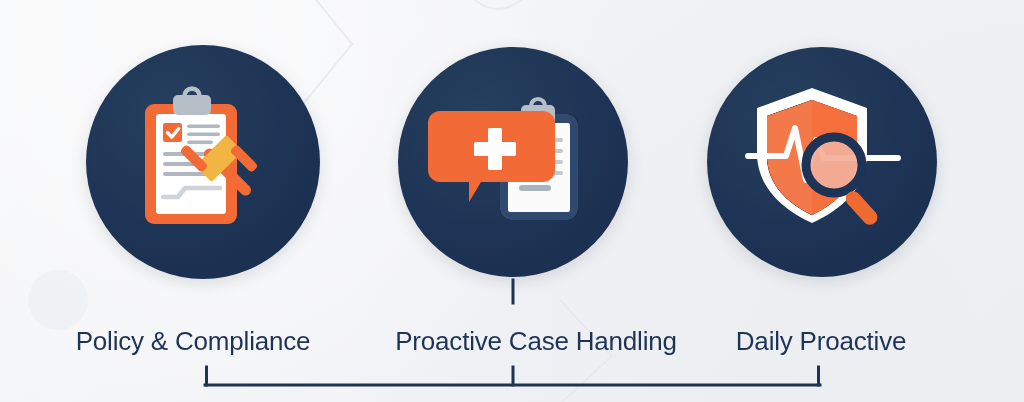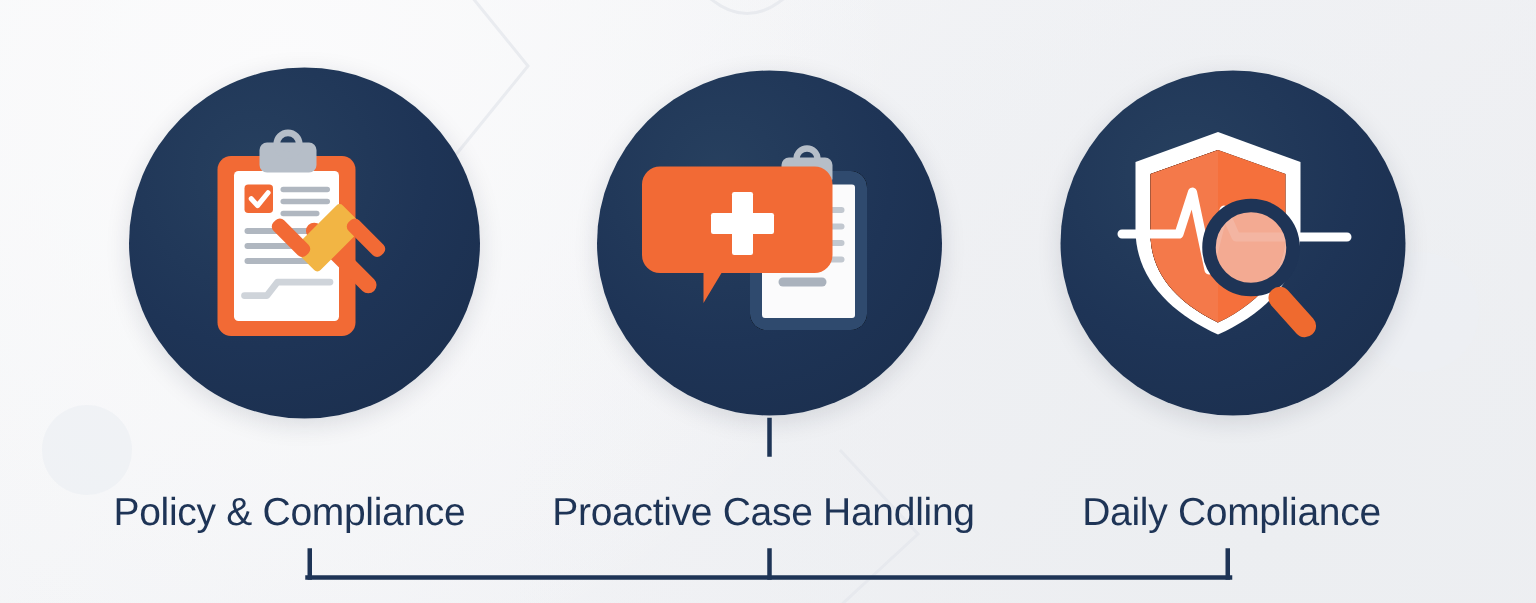--- a/index.html
+++ b/index.html
@@ -141,21 +141,21 @@
 
       <path d="M6 14 h103 a12 12 0 0 1 12 12 v47 a12 12 0 0 1 -12 12 h-62
                l-12 20 v-20 h-29 a12 12 0 0 1 -12 -12 v-47 a12 12 0 0 1 12 -12 z" fill="#f26a35"></path>
 
       <g fill="#ffffff">
         <rect x="54" y="31" width="14" height="42" rx="1.5"></rect>
         <rect x="40" y="45" width="42" height="14" rx="1.5"></rect>
       </g>
     </svg>
 
-    <div class="label" style="left:349px; top:328px; width:320px;">Proactive Case Handling</div>
+    <div class="label" style="left:376px; top:328px; width:320px;">Proactive Case Handling</div>
   </div>
 
   <div class="node">
     <div class="disc" style="left:707px; top:47px; width:230px; height:230px;"></div>
 
     <svg class="glyph" style="left:750px; top:82px;" width="150" height="152" viewBox="0 0 150 152">
 
       <path d="M62 6 L117 26 v45 c0 33 -24 56 -55 70 c-31 -14 -55 -37 -55 -70 v-45 z" fill="#ffffff"></path>
 
       <path d="M62 18 L107 34 v40 c0 28 -20 47 -45 59 c-25 -12 -45 -31 -45 -59 v-40 z" fill="#f4朝"></path>
@@ -168,21 +168,21 @@
       <circle cx="84" cy="83" r="28" fill="#ef9d87" fill-opacity="0.85"></circle>
       <circle cx="84" cy="83" r="28" fill="#f6c0ac" fill-opacity="0.45"></circle>
 
       <path d="M58 83 h5 l9 -24 l11 46 l10 -36 l7 14 h10" fill="none" stroke="#ffffff" stroke-width="5" stroke-linecap="round" stroke-linejoin="round" clip-path="circle(27px at 84px 83px)"></path>
 
       <circle cx="84" cy="83" r="28" fill="none" stroke="#1e3456" stroke-width="9"></circle>
 
       <rect x="104" y="106" width="15" height="40" rx="7.5" fill="#ef6a2f" transform="rotate(-42 111.5 126)"></rect>
     </svg>
 
-    <div class="label" style="left:701px; top:328px; width:240px;">Daily Compliance</div>
+    <div class="label" style="left:701px; top:328px; width:240px;">Daily Proactive</div>
   </div>
 
   <svg id="connector" width="1024" height="402" viewBox="0 0 1024 402" aria-hidden="true">
     <g stroke="#1e3456" stroke-width="3" fill="none" stroke-linecap="square">
 
       <line x1="205" y1="385" x2="820" y2="385"></line>
 
       <line x1="206.5" y1="385" x2="206.5" y2="367"></line>
 
       <line x1="513" y1="385" x2="513" y2="367"></line>

